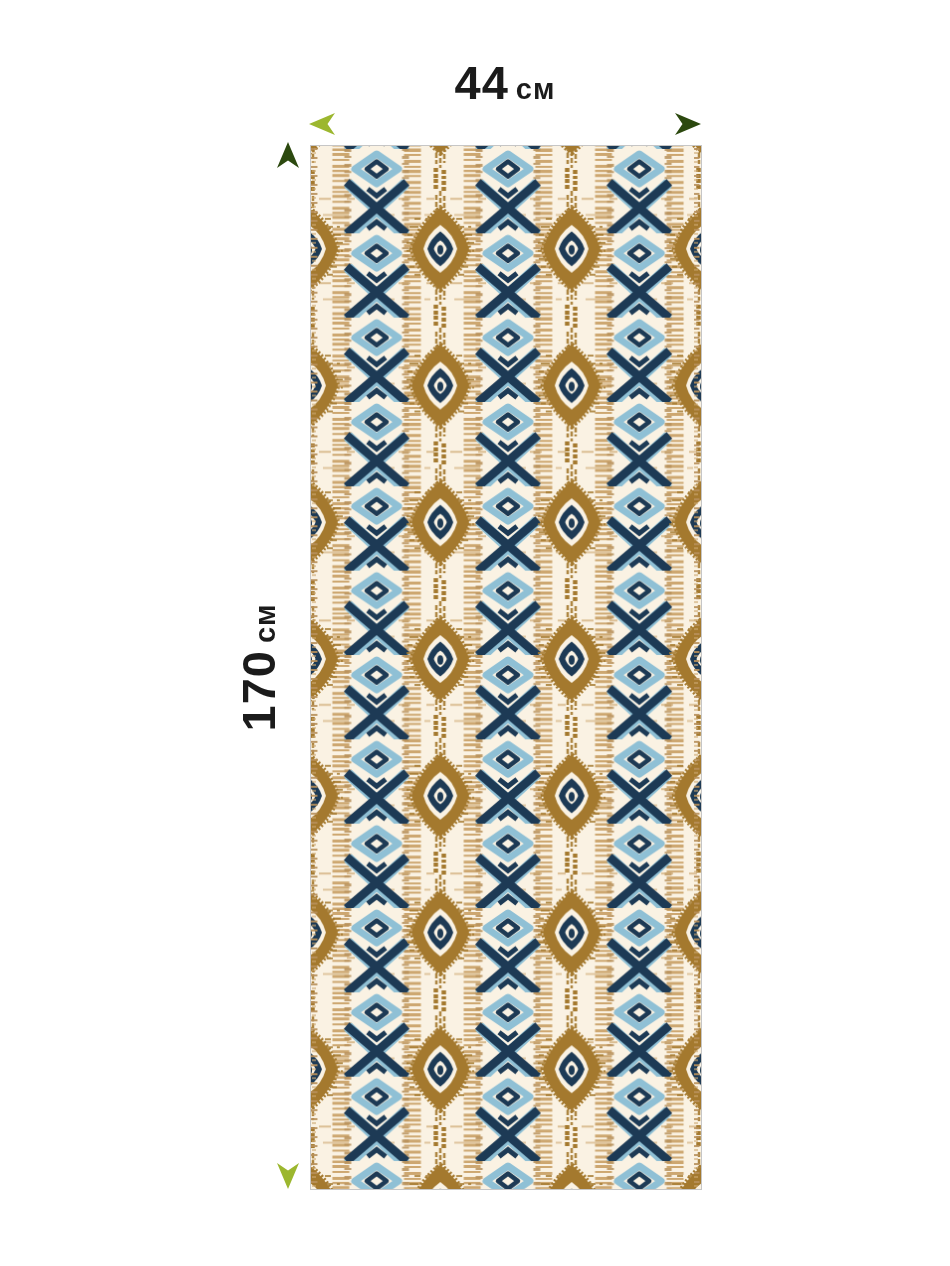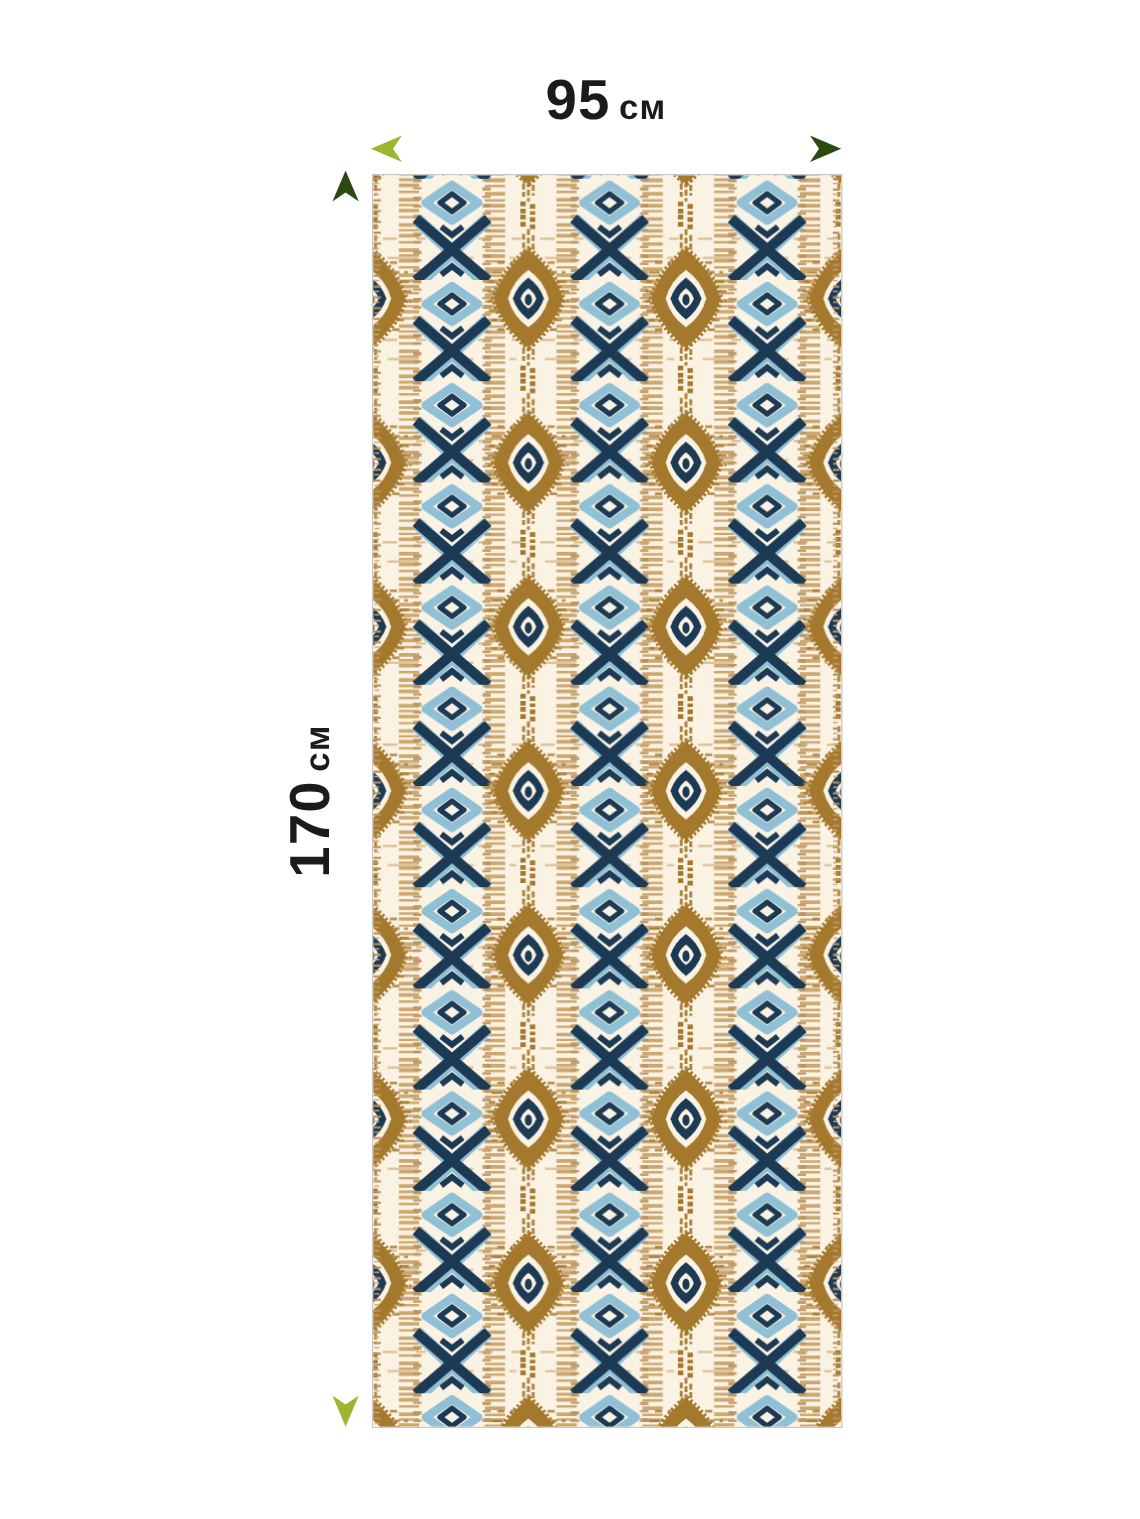--- a/index.html
+++ b/index.html
@@ -43,21 +43,21 @@
   .fi-cream{fill:var(--c-cream);}   .fi-navy{fill:var(--c-navy);}
   .fi-brown{fill:var(--c-brown);}   .fi-none{fill:none;}
   .fi-al{fill:var(--c-arrow_light);} .fi-ad{fill:var(--c-arrow_dark);}
 </style>
 </head>
 <body>
 
 <div class="canvas">
 
   <div class="dim-label width-label">
-    <span class="num">95</span><span class="unit">см</span>
+    <span class="num">44</span><span class="unit">см</span>
   </div>
 
   <svg class="h-arrow" width="394" height="28" viewBox="0 0 394 28">
     <defs>
       <linearGradient id="gh" x1="0" y1="0" x2="1" y2="0">
         <stop offset="0" style="stop-color:var(--c-arrow_light)"></stop>
         <stop offset="1" style="stop-color:var(--c-arrow_dark)"></stop>
       </linearGradient>
     </defs>
     <line x1="15" y1="14" x2="379" y2="14" stroke="url(#gh)" stroke-width="4.5"></line>

